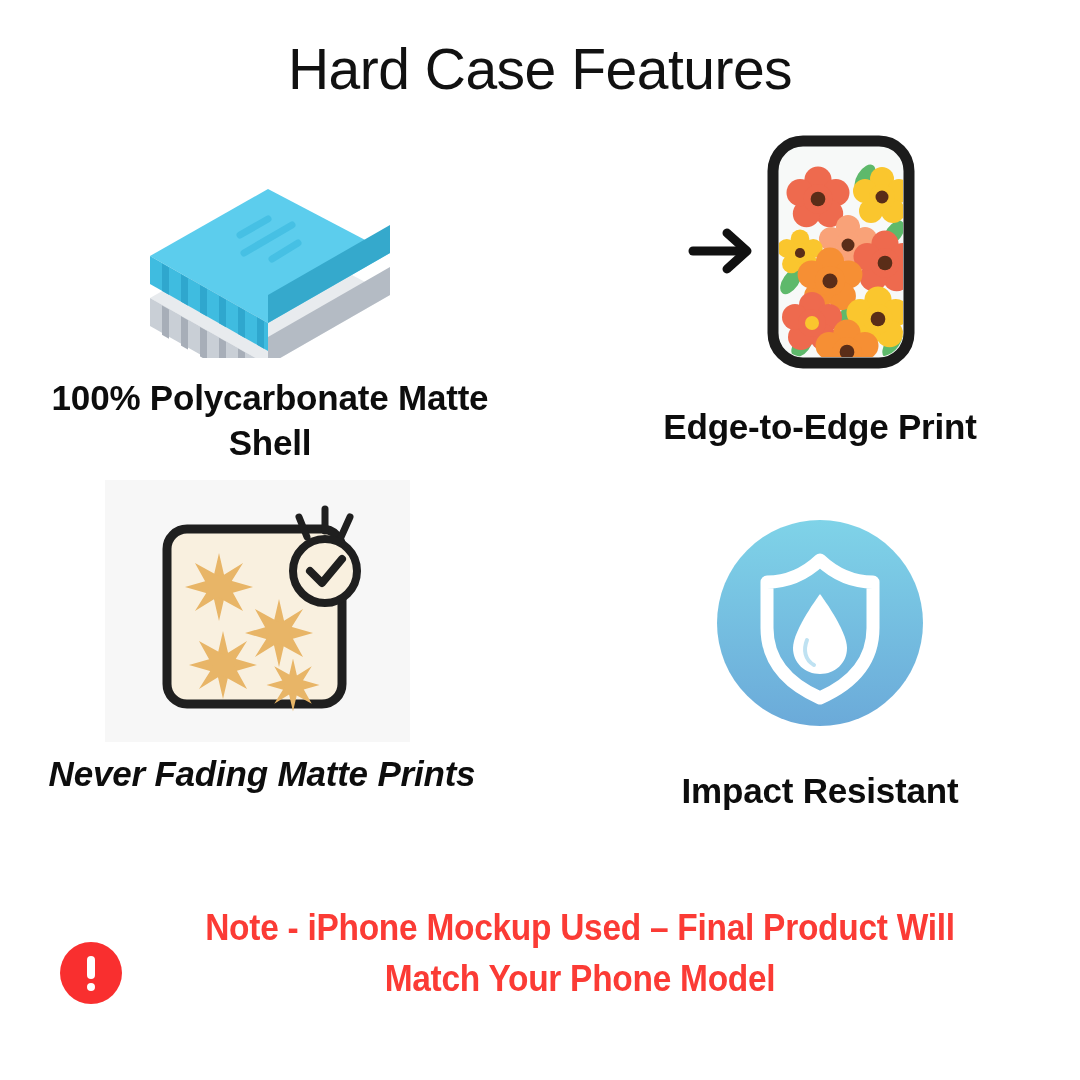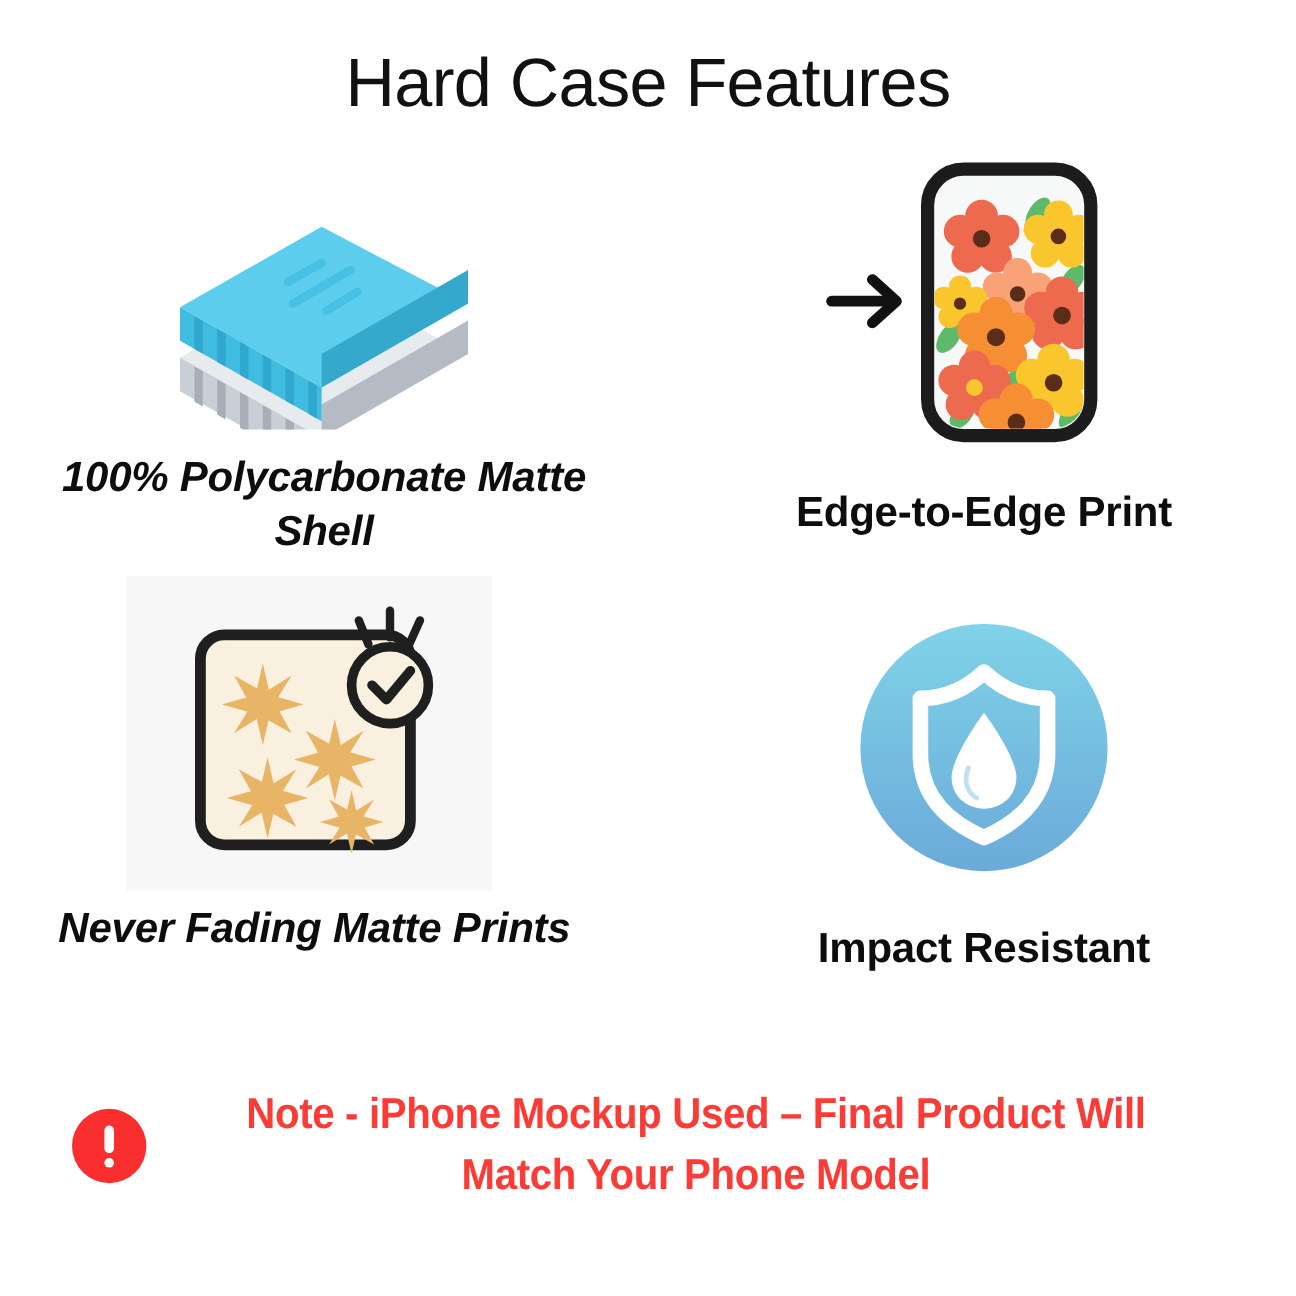--- a/index.html
+++ b/index.html
@@ -28,21 +28,21 @@
     text-align:center;
     font-size:35px;
     font-weight:700;
     color:#0D0D0D;
     line-height:1.28;
     letter-spacing:-0.2px;
   }
   .icon-wrap { position:relative; width:100%; display:flex; align-items:center; justify-content:center; }
 
   
-  #cell-polycarbonate { left:20px;  top:160px;  width:500px;font-style:italic; }
+  #cell-polycarbonate { left:20px;  top:160px;  width:500px; }
   #cell-polycarbonate .icon-wrap { height:200px; }
   #cell-polycarbonate .cell-label { margin-top:16px; }
 
   #cell-edge-print { left:575px; top:130px;  width:490px; }
   #cell-edge-print .icon-wrap { height:245px; }
   #cell-edge-print .cell-label { margin-top:30px; }
 
   #cell-never-fading { left:12px;  top:478px; width:500px;font-style:italic; }
   #cell-never-fading .icon-wrap { height:268px; }
   #cell-never-fading .cell-label { margin-top:6px; }
@@ -53,21 +53,21 @@
 
   
   .soft-panel {
     position:absolute; left:105px; top:480px; width:305px; height:262px;
     background:#F7F7F7;
   }
 
   
   .note {
     position:absolute; left:0; top:902px; width:1080px;
-    display:flex; align-items:center; justify-content:center;
+    display:flex; align-items:flex-end; justify-content:center;
     gap:18px; padding:0 55px;
   }
   .note-badge {
     flex:0 0 auto; width:62px; height:62px; border-radius:50%;
     background:#F92F2F; position:relative; margin-top:4px;
   }
   .note-badge .bang-stem {
     position:absolute; left:50%; top:14px; transform:translateX(-50%);
     width:8px; height:23px; background:#FFFFFF; border-radius:4px;
   }

